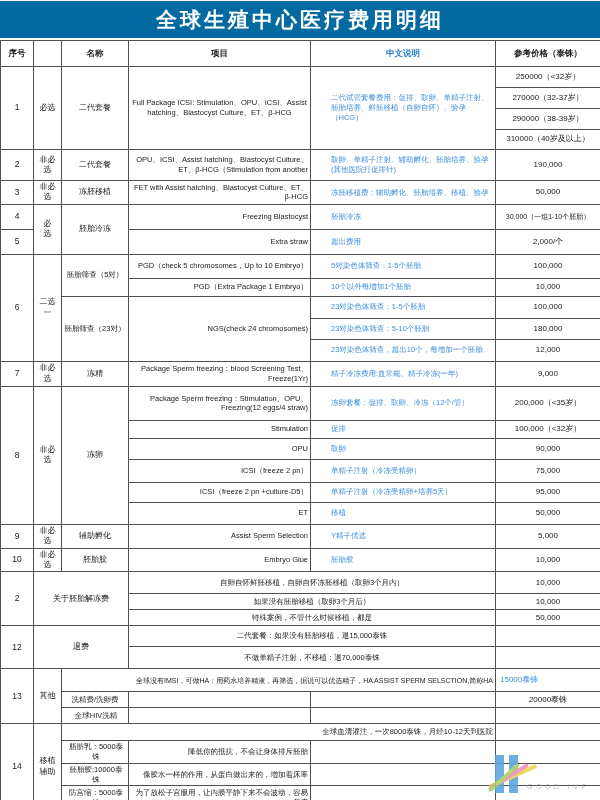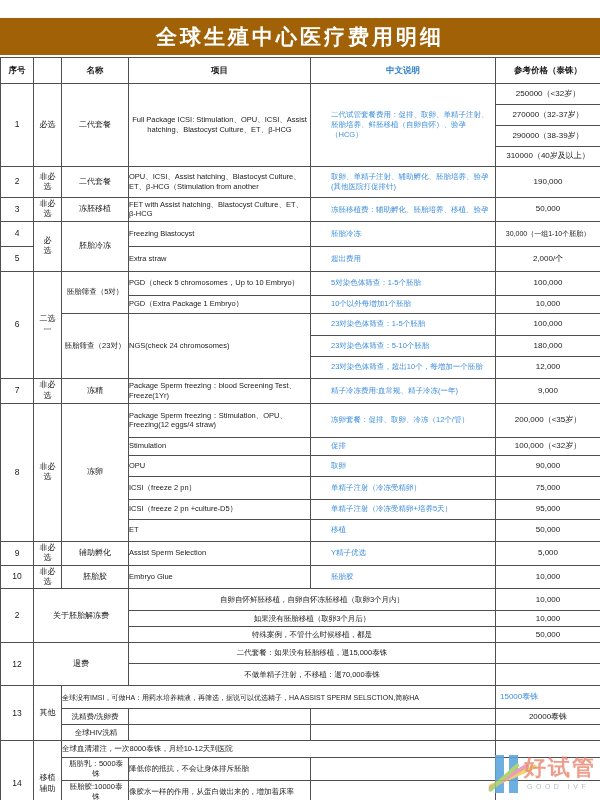--- a/index.html
+++ b/index.html
@@ -1,32 +1,32 @@
 <!DOCTYPE html>
 <html><head>
 <meta charset="utf-8">
 <style>
   html,body{margin:0;padding:0;}
   body{
     width:600px;height:800px;background:#fff;position:relative;overflow:hidden;
     font-family:"Liberation Sans","DejaVu Sans",sans-serif;
   }
   .title-bar{
-    margin:18px 0 2px 0;background:#a16207;color:#fff;height:37px;line-height:37px;
+    margin:1px 0 2px 0;background:#0369a1;color:#fff;height:37px;line-height:37px;
     text-align:center;font-size:21px;font-weight:bold;letter-spacing:3px;
   }
   table{width:600px;border-collapse:collapse;table-layout:fixed;}
   td{
     border:1px solid #4f4f4f;font-size:8px;color:#1a1a1a;padding:1px 2px;
     text-align:center;vertical-align:middle;line-height:1.3;overflow:hidden;word-break:break-word;
   }
   .hdr td{font-weight:bold;font-size:8.5px;}
   .cnh{color:#2e7fc8;}
   .no{font-size:8.5px;}
-  .item{text-align:left;padding-left:0;font-size:7.5px;color:#222;}
+  .item{text-align:right;padding-left:0;font-size:7.5px;color:#222;}
   .item-c{text-align:center;font-size:7.5px;color:#222;}
   .cn{color:#3e8edc;text-align:left;padding-left:20px;font-size:7.5px;}
   .price{font-size:8px;}
   .blue{color:#3e8edc;}
   .left{text-align:left;padding-left:4px;}
   .pre{white-space:pre-line;}
   .mid-c{font-size:7.5px;text-align:center;}
   .small{font-size:7px;}
   
   .wm{position:absolute;left:488px;top:752px;width:110px;height:46px;opacity:.88;pointer-events:none;}
@@ -282,15 +282,14 @@
 
 </tbody>
   </table>
 
 <div class="wm">
   <span class="bar b1"></span>
   <span class="bar b2"></span>
   <span class="rb rb-y"></span>
   <span class="rb rb-p"></span>
   <span class="rb rb-g"></span>
-  <div class="wm-cn">好试管</div>
   <div class="wm-en">GOOD IVF</div>
 </div>
 
 </body></html>

